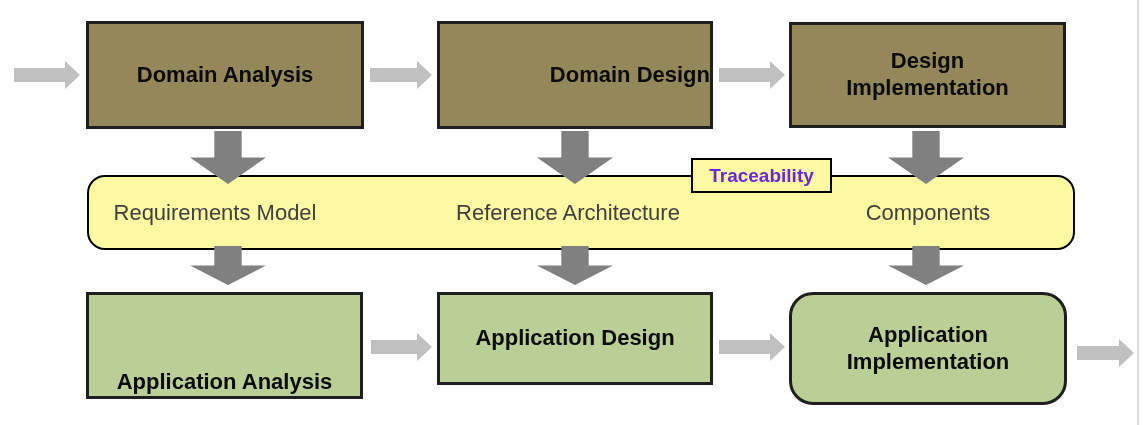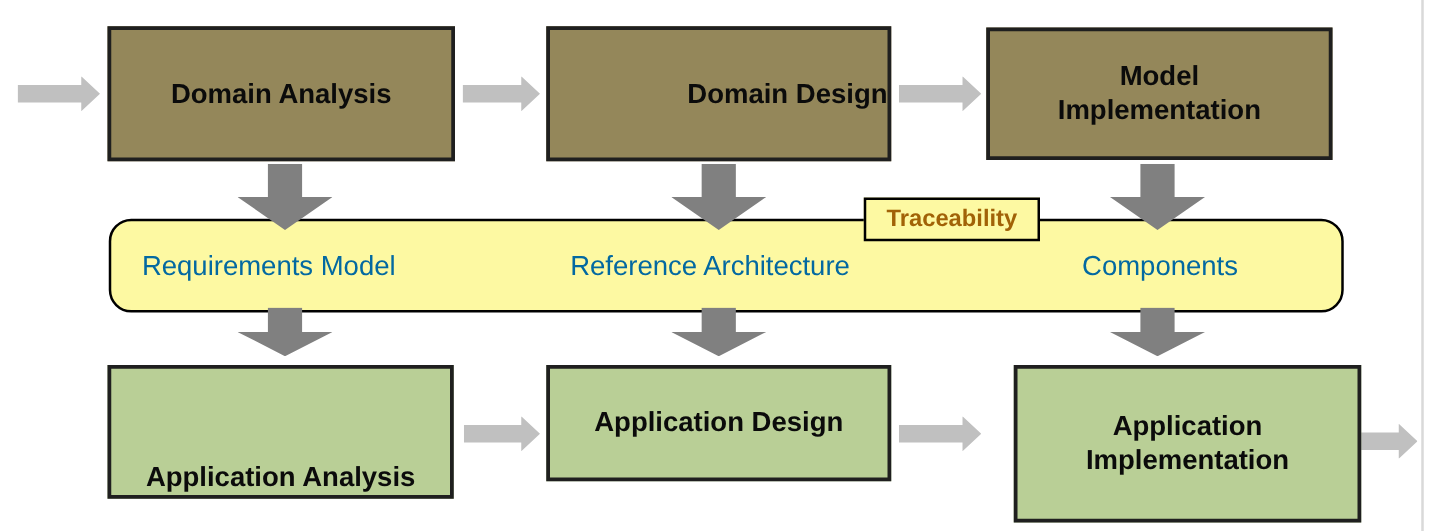--- a/index.html
+++ b/index.html
@@ -46,37 +46,37 @@
     z-index: 1;
   }
   .band-label {
     position: absolute;
     top: 175px;
     height: 75px;
     display: flex;
     align-items: center;
     transform: translateX(-50%);
     font-size: 22px;
-    color: #0369a1;
+    color: #404040;
     white-space: nowrap;
     z-index: 2;
   }
   .tag {
     position: absolute;
     left: 691px; top: 158px;
     width: 141px; height: 35px;
     box-sizing: border-box;
     background: var(--band-fill, #fdf9a2);
     border: 2px solid #000000;
     display: flex;
     align-items: center;
     justify-content: center;
     font-weight: bold;
     font-size: 19px;
-    color: #a16207;
+    color: #6d28d9;
     z-index: 4;
   }
   
   .h-arrow {
     position: absolute;
     height: 28px;
     background: var(--flow-arrow, #c0c0c0);
     clip-path: polygon(
       0 25%,
       calc(100% - 15px) 25%,
@@ -121,21 +121,21 @@
 
   <div class="h-arrow" style="left:370px; top:61px; width:62px;"></div>
 
   <div class="box domain" style="left:437px; top:21px; width:276px; height:108px;justify-content:flex-end;">
     <span class="lbl">Domain Design</span>
   </div>
 
   <div class="h-arrow" style="left:719px; top:61px; width:66px;"></div>
 
   <div class="box domain two-line" style="left:789px; top:22px; width:277px; height:106px;">
-    <span class="lbl">Model Implementation</span>
+    <span class="lbl">Design Implementation</span>
   </div>
 
   <div class="d-arrow upper" style="left:190px;"></div>
   <div class="d-arrow upper" style="left:537px;"></div>
   <div class="d-arrow upper" style="left:888px;"></div>
 
   <div class="band"></div>
 
   <div class="tag">
     <span>Traceability</span>
@@ -154,19 +154,19 @@
   </div>
 
   <div class="h-arrow" style="left:371px; top:333px; width:61px;"></div>
 
   <div class="box application" style="left:437px; top:292px; width:276px; height:93px;">
     <span class="lbl">Application Design</span>
   </div>
 
   <div class="h-arrow" style="left:719px; top:333px; width:66px;"></div>
 
-  <div class="box application two-line" style="left:811px; top:292px; width:278px; height:126px;">
+  <div class="box application two-line" style="left:789px; top:292px; width:278px; height:113px;border-radius:24px;">
     <span class="lbl">Application Implementation</span>
   </div>
 
   <div class="h-arrow" style="left:1077px; top:339px; width:57px;"></div>
 
 </div>
 
 </body></html>

